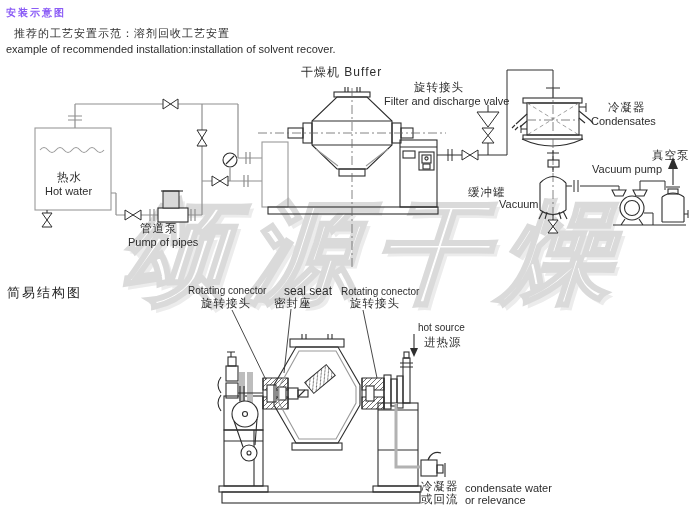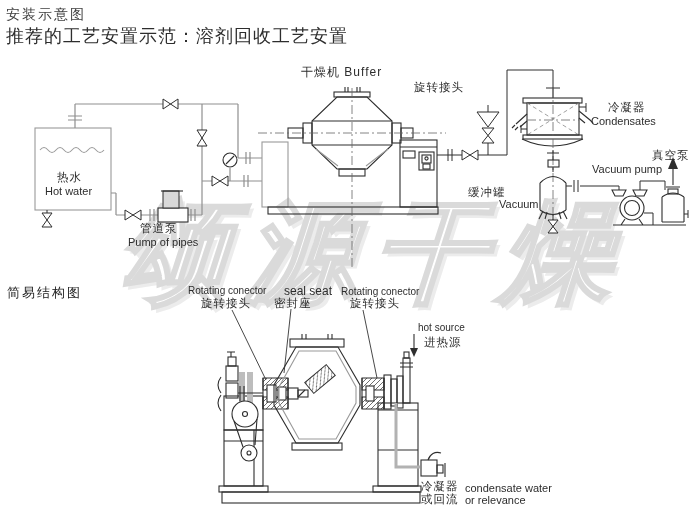--- a/index.html
+++ b/index.html
@@ -7,21 +7,21 @@
          font-family:"Liberation Sans","DejaVu Sans",sans-serif;}
   #wm{position:absolute;left:118px;top:196px;z-index:1;
       font-family:"DejaVu Serif",serif;font-weight:bold;font-style:italic;
       font-size:112px;letter-spacing:16px;line-height:1;white-space:nowrap;
       color:#ffffff;-webkit-text-stroke:2.5px #dadada;
       text-shadow:4px 4px 0 #ececec;transform:skewX(-4deg);}
   svg{position:absolute;left:0;top:0;z-index:2;}
   .lbl{position:absolute;z-index:3;white-space:nowrap;color:#2d2d2d;
        font-size:11px;line-height:1.1;}
   .cn{font-size:11.5px;letter-spacing:1px;}
-  .h1{font-weight:normal;font-size:14px;letter-spacing:2px;color:#404040;}
+  .h1{font-weight:bold;font-size:10px;letter-spacing:2px;color:#8b5cf6;}
   .h2{font-weight:normal;font-size:13px;letter-spacing:2px;color:#1c1c1c;}
   .s12{font-size:12px;}
   .eq{fill:none;stroke:#2e2e2e;stroke-width:1.1;}
   .eqf{fill:#ffffff;stroke:#2e2e2e;stroke-width:1.1;}
   .valve{fill:#ffffff;stroke:#2e2e2e;stroke-width:1;}
   .pipe{fill:none;stroke:#8f8f8f;stroke-width:1.2;}
   .pipeb{fill:none;stroke:#2e2e2e;stroke-width:1;}
   .gray{fill:none;stroke:#9a9a9a;stroke-width:1.1;}
   .cl{fill:none;stroke:#666;stroke-width:.8;stroke-dasharray:9 3 2 3;}
   .dash{fill:none;stroke:#888;stroke-width:.8;stroke-dasharray:4 3;}
@@ -219,25 +219,27 @@
         <path class="eq" d="M445,463 V477 M428,460 C430,454 435,451 441,453"></path>
       </g>
 
       <g>
         <path class="lead" d="M232,310 L266,380 M291,309 L284,373 M363,310 L377,378"></path>
       </g>
     </g>
   </svg>
 
   <div class="lbl h1" style="left:6px;top:7px">安装示意图</div>
-  <div class="lbl cn" style="left:6px;top:27px;font-size:18px">推荐的工艺安置示范：溶剂回收工艺安置</div>
+  <div class="lbl cn" style="left:14px;top:27px;font-size:11px">推荐的工艺安置示范：溶剂回收工艺安置</div>
+  <div class="lbl" style="left:6px;top:43px">example of recommended installation:installation of solvent recover.</div>
 
   <div class="lbl cn s12" style="left:301px;top:66px">干燥机 Buffer</div>
 
   <div class="lbl cn" style="left:414px;top:81px">旋转接头</div>
+  <div class="lbl" style="left:384px;top:95px">Filter and discharge valve</div>
 
   <div class="lbl cn" style="left:608px;top:101px">冷凝器</div>
   <div class="lbl" style="left:591px;top:115px">Condensates</div>
 
   <div class="lbl cn" style="left:652px;top:149px">真空泵</div>
   <div class="lbl" style="left:592px;top:163px">Vacuum pump</div>
 
   <div class="lbl cn" style="left:468px;top:186px">缓冲罐</div>
   <div class="lbl" style="left:499px;top:198px">Vacuum</div>
 

